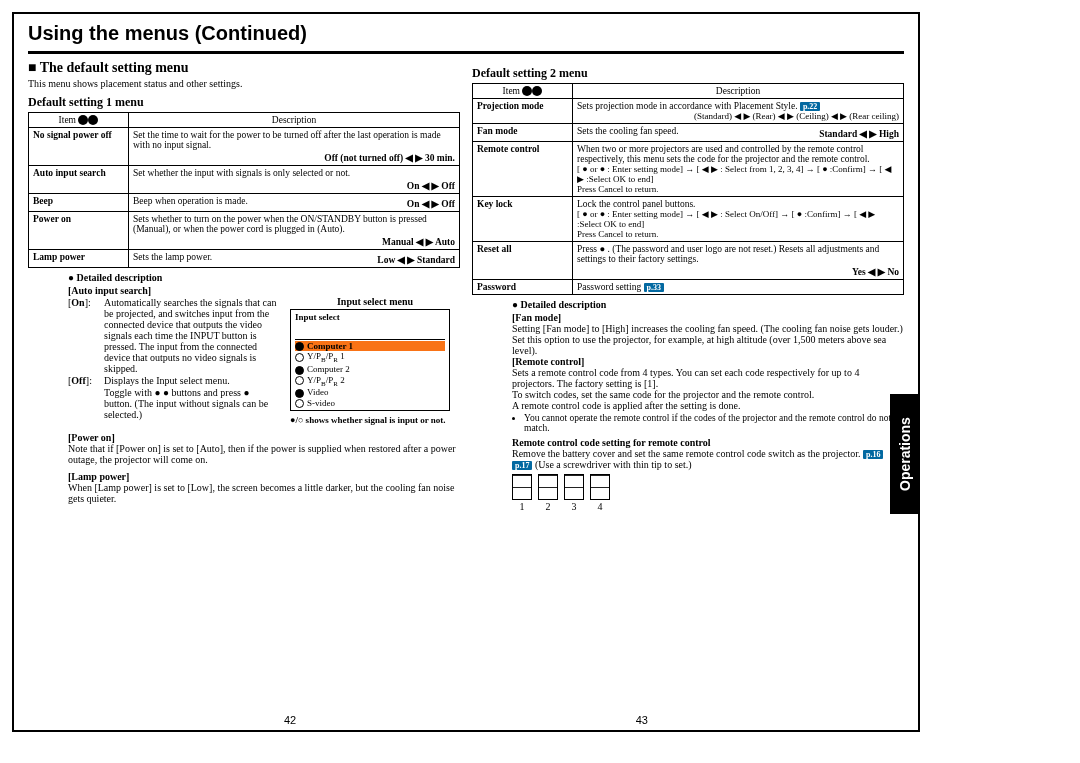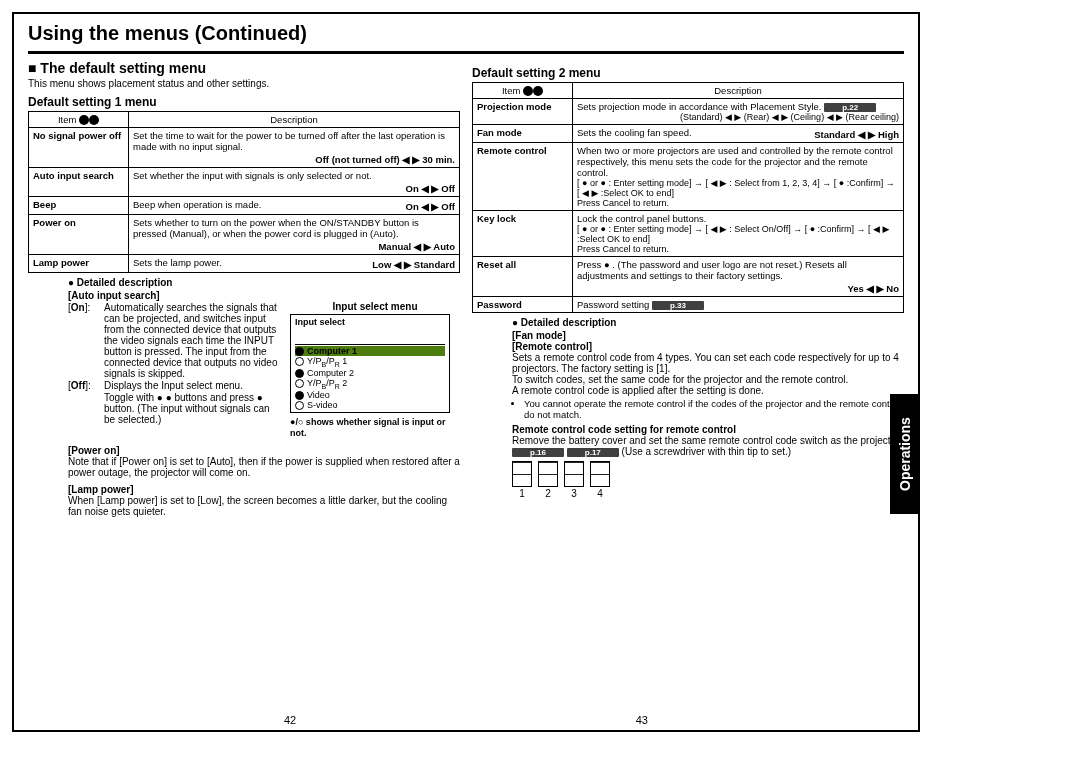--- a/index.html
+++ b/index.html
@@ -20,21 +20,21 @@
     height: 720px;
     padding: 8px 14px 4px 14px;
     position: relative;
   }
   h1.main-title {
     font-size: 20px;
     font-weight: bold;
     margin: 0 0 6px 0;
   }
   .hr-heavy { border: none; border-top: 3px solid #000; margin: 0 0 6px 0; }
-  .columns { display: flex; gap: 12px; }
+  .columns { display: flex; gap: 12px; font-family: Liberation Serif, serif; }
   .col { flex: 1; min-width: 0; }
   h2.section { font-size: 14px; font-weight: bold; margin: 0 0 2px 0; }
   h3.sub { font-size: 12px; font-weight: bold; margin: 6px 0 2px 0; }
   p.intro { font-size: 10px; margin: 0 0 6px 0; }
   table.menu {
     border-collapse: collapse;
     width: 100%;
     font-size: 9.5px;
   }
   table.menu td {
@@ -51,21 +51,21 @@
   .hang { display: flex; gap: 6px; margin: 1px 0; }
   .hang .tag { min-width: 30px; }
   .subbox {
     border: 1.5px solid #000;
     width: 160px;
     font-size: 9px;
     padding: 2px 4px;
     margin-top: 2px;
   }
   .subbox .hdr { font-weight: bold; border-bottom: 1px solid #000; padding-bottom:17px; margin-bottom:1px;}
-  .subbox .hl { background: #4d7c0f; font-weight:bold;}
+  .subbox .hl { background: #f97316; font-weight:bold;}
   .subtitle { font-weight: bold; font-size: 10px; text-align:center; margin-bottom:2px;}
   .note-below { font-size: 9px; font-weight: bold; margin-top:4px; line-height:1.2;}
   .circle { display:inline-block; width:9px;height:9px; border:1px solid #000; border-radius:50%; vertical-align:middle; margin-right:3px;}
   .circle.filled { background:#000; }
   .side-tab {
     position: absolute;
     right: -2px;
     top: 380px;
     width: 30px;
     height: 120px;
@@ -74,21 +74,21 @@
     font-size: 14px;
     font-weight: bold;
     writing-mode: vertical-rl;
     text-align: center;
     line-height: 30px;
     transform: rotate(180deg);
   }
   .pagenum { position:absolute; bottom:4px; font-size:11px;}
   .pagenum.left { left: 270px; }
   .pagenum.right { right: 270px; }
-  .pgref { display:inline-block; background:#404040; color:#fff; font-size:8px; padding:0 18px; border-radius:1px; font-weight:bold;}
+  .pgref { display:inline-block; background:#0369a1; color:#fff; font-size:8px; padding:0 3px; border-radius:1px; font-weight:bold;}
   .rowflex { display:flex; gap:10px; align-items:flex-start;}
   .dip-row { display:flex; gap:6px; margin-top:4px; align-items:flex-end;}
   .dip { width:20px; height:26px; border:1px solid #000; display:flex; flex-direction:column; font-size:6px; text-align:center;}
   .dip .sw{flex:1; border-top:1px solid #222;}
   .dip-label{ font-size:10px; text-align:center; width:20px; margin-top:1px;}
   .tiny { font-size:9px; }
   ul.bul { margin:2px 0 2px 12px; padding:0; font-size:9.5px;}
   ul.bul li { margin:0; }
   .pbarrow { display:inline-block; width:10px;height:10px; background:#000;border-radius:50%; vertical-align:-2px;}
   sub{font-size:7px;}
@@ -244,20 +244,21 @@
             <span class="pgref">p.33</span>
           </td>
         </tr>
       </tbody>
         </table>
 
       <div class="desc-block">
         <div class="tlabel">● Detailed description</div>
 
         <div class="bracket">[Fan mode]</div>
+        <div>Setting [Fan mode] to [High] increases the cooling fan speed. (The cooling fan noise gets louder.) Set this option to use the projector, for example, at high altitude (over 1,500 meters above sea level).</div>
 
         <div class="bracket">[Remote control]</div>
         <div>Sets a remote control code from 4 types. You can set each code respectively for up to 4 projectors. The factory setting is [1].</div>
         <div>To switch codes, set the same code for the projector and the remote control.</div>
         <div>A remote control code is applied after the setting is done.</div>
         <ul class="bul">
             <li>You cannot operate the remote control if the codes of the projector and the remote control do not match.</li>
           </ul>
 
         <div class="bracket" style="margin-top:4px">Remote control code setting for remote control</div>

